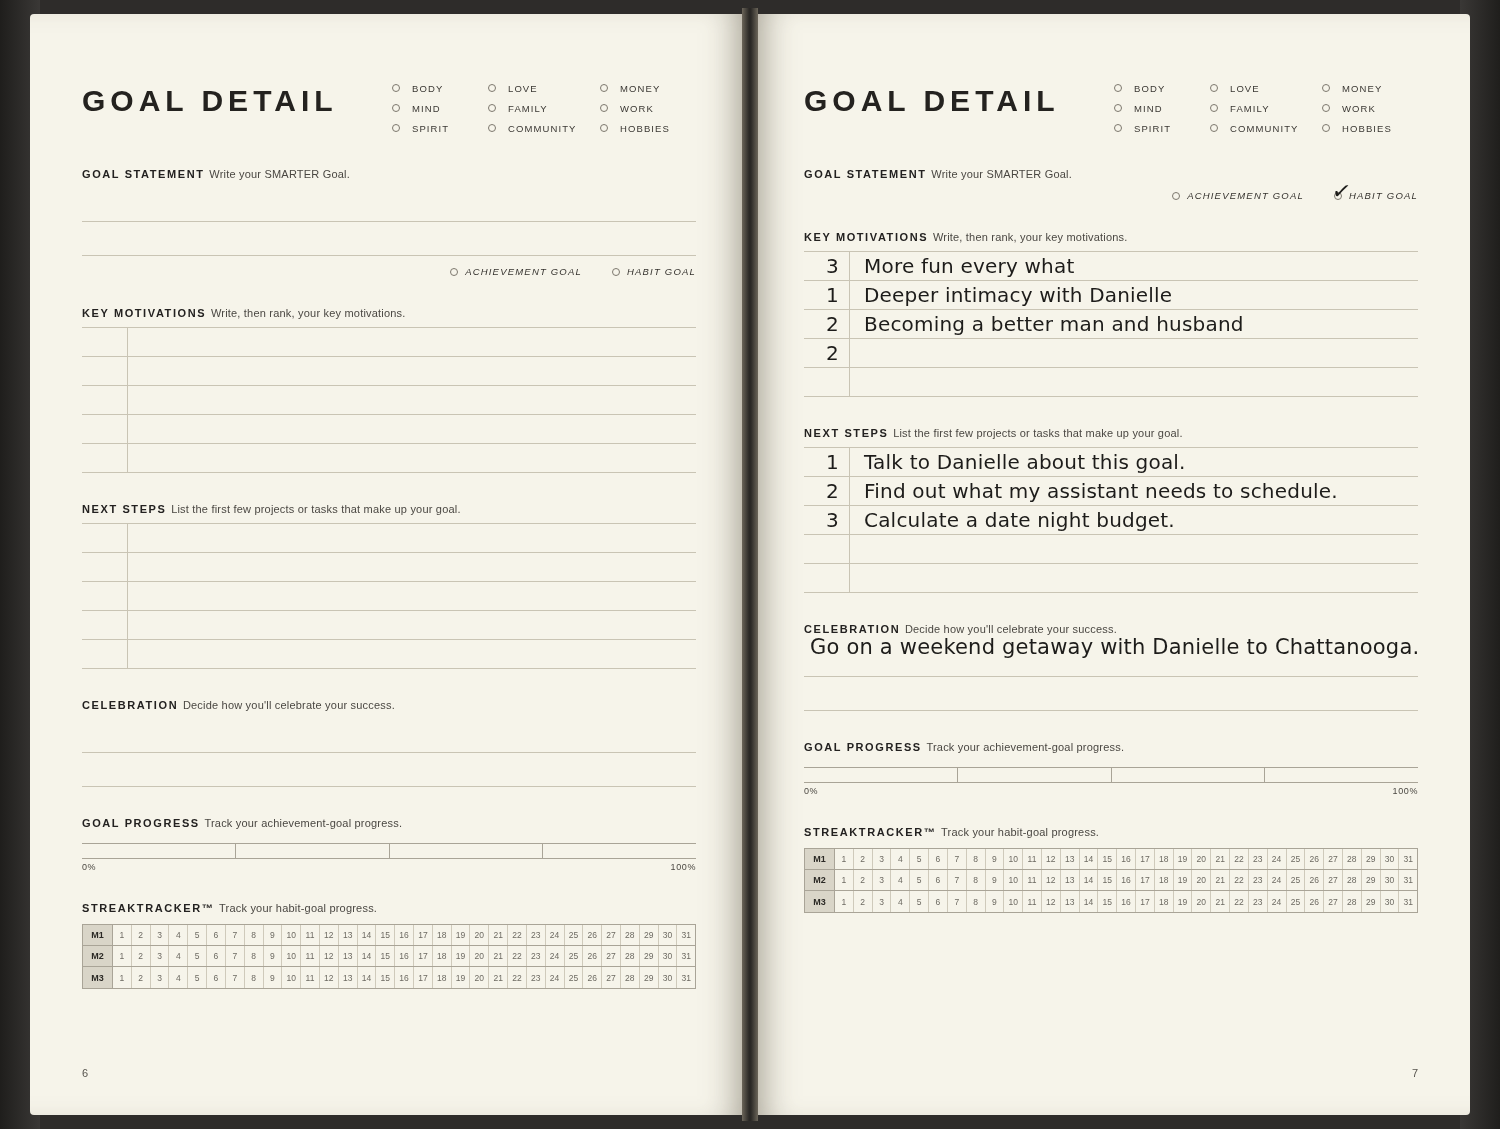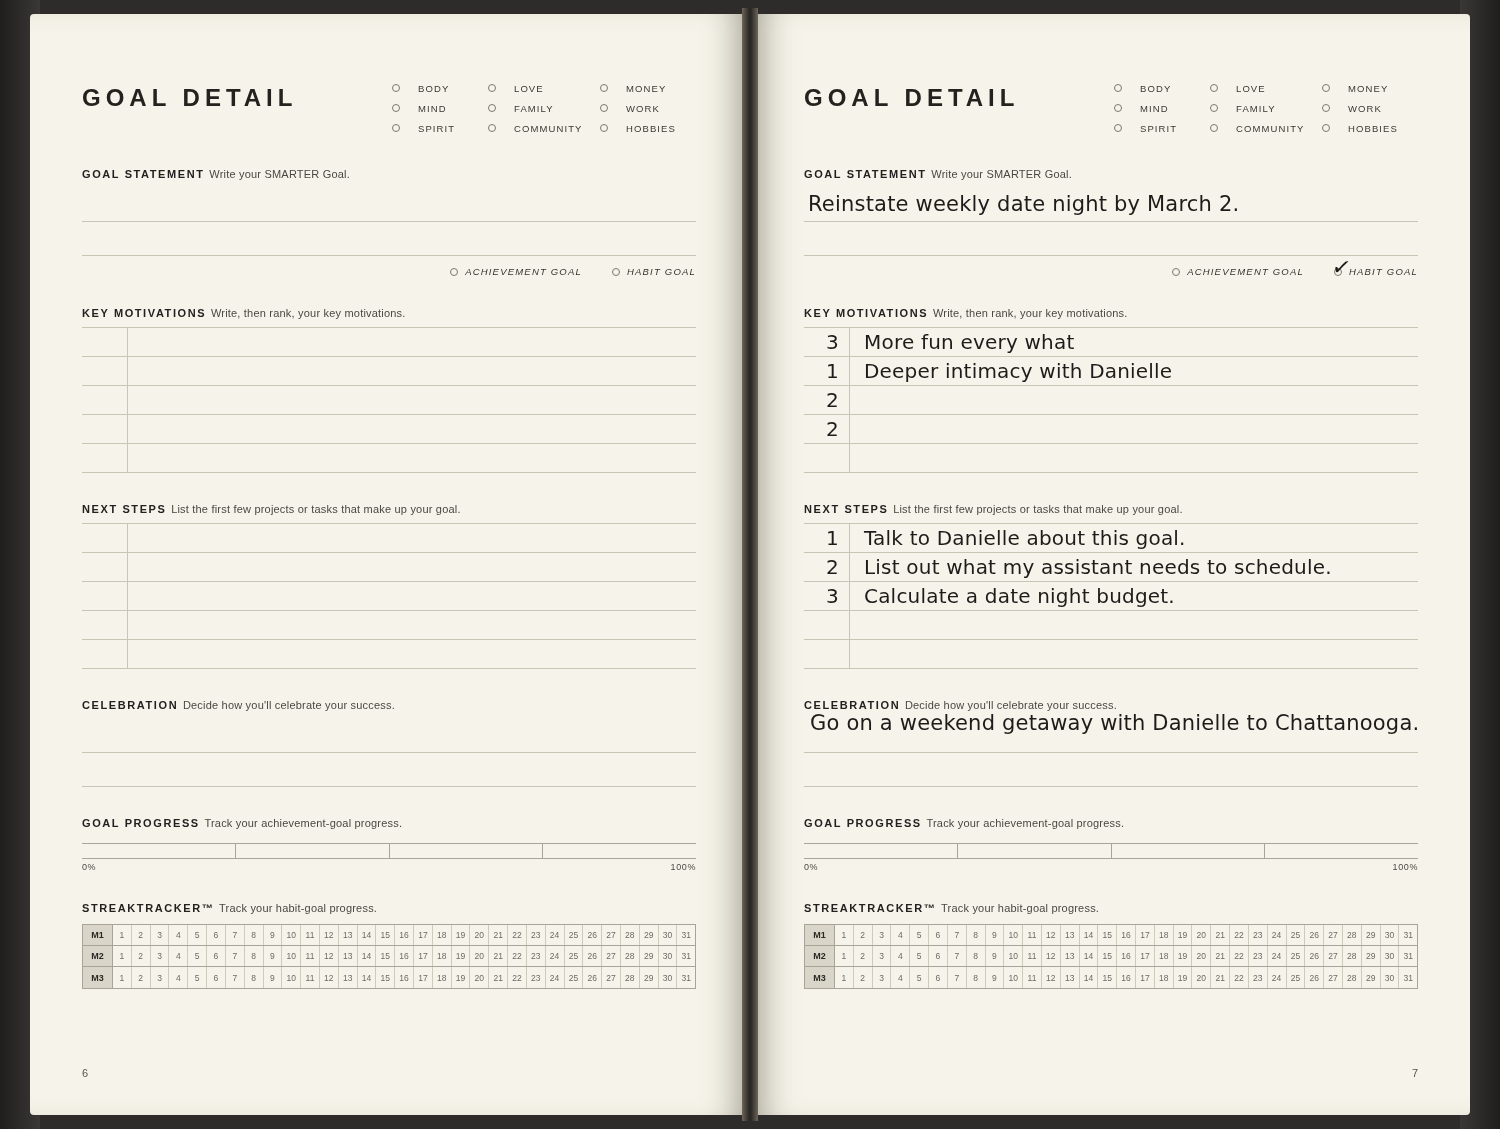--- a/index.html
+++ b/index.html
@@ -59,37 +59,37 @@
   }
   #page-right .page-inner { padding: 58px 52px 0 46px; }
 
   
   .head-row {
     display: flex;
     align-items: flex-start;
     justify-content: space-between;
   }
   .title {
-    font-size: 24px;
+    font-size: 30px;
     font-weight: bold;
     letter-spacing: 5px;
     color: #24221f;
     margin-top: 12px;
   }
   .cat-grid {
     display: flex;
     gap: 0px;
     margin-top: 6px;
   }
   .cat-col { width: 96px; }
   .cat-col.wide { width: 112px; }
   .cat-item {
     display: flex;
     align-items: center;
-    gap: 18px;
+    gap: 12px;
     height: 20px;
     font-size: 9.5px;
     letter-spacing: 1.1px;
     color: #3a3733;
   }
   .radio {
     display: inline-block;
     width: 8px; height: 8px;
     border: 1px solid #7d786e;
     border-radius: 50%;
@@ -613,26 +613,20 @@
                 <span>HOBBIES</span>
               </div>
           </div>
         </div>
       </div>
 
       <div class="sec-label">
         <span>GOAL STATEMENT</span>
         <span class="hint">Write your SMARTER Goal.</span>
       </div>
-      <div class="gs-lines">
-        <div class="gs-line">
-          <span class="hand">Reinstate weekly date night by March 2.</span>
-        </div>
-        <div class="gs-line"></div>
-      </div>
 
       <div class="goal-type-row">
         <div class="goal-type">
           <span class="radio"></span>
           <span>ACHIEVEMENT GOAL</span>
         </div>
         <div class="goal-type checked">
           <span class="tick">✓</span>
           <span class="radio"></span>
           <span>HABIT GOAL</span>
@@ -657,20 +651,23 @@
               <span class="hand">1</span>
             </div>
             <div class="rank-txt">
               <span class="hand">Deeper intimacy with Danielle</span>
             </div>
           </div>
         <div class="rank-row">
             <div class="rank-num">
               <span class="hand">2</span>
             </div>
+            <div class="rank-txt">
+              <span class="hand">Becoming a better man and husband</span>
+            </div>
           </div>
         <div class="rank-row">
             <div class="rank-num">
               <span class="hand">2</span>
             </div>
           </div>
         <div class="rank-row">
             <div class="rank-num">
               <span class="hand"></span>
             </div>
@@ -691,21 +688,21 @@
             </div>
             <div class="rank-txt">
               <span class="hand">Talk to Danielle about this goal.</span>
             </div>
           </div>
         <div class="rank-row">
             <div class="rank-num">
               <span class="hand">2</span>
             </div>
             <div class="rank-txt">
-              <span class="hand">List out what my assistant needs to schedule.</span>
+              <span class="hand">Find out what my assistant needs to schedule.</span>
             </div>
           </div>
         <div class="rank-row">
             <div class="rank-num">
               <span class="hand">3</span>
             </div>
             <div class="rank-txt">
               <span class="hand">Calculate a date night budget.</span>
             </div>
           </div>

